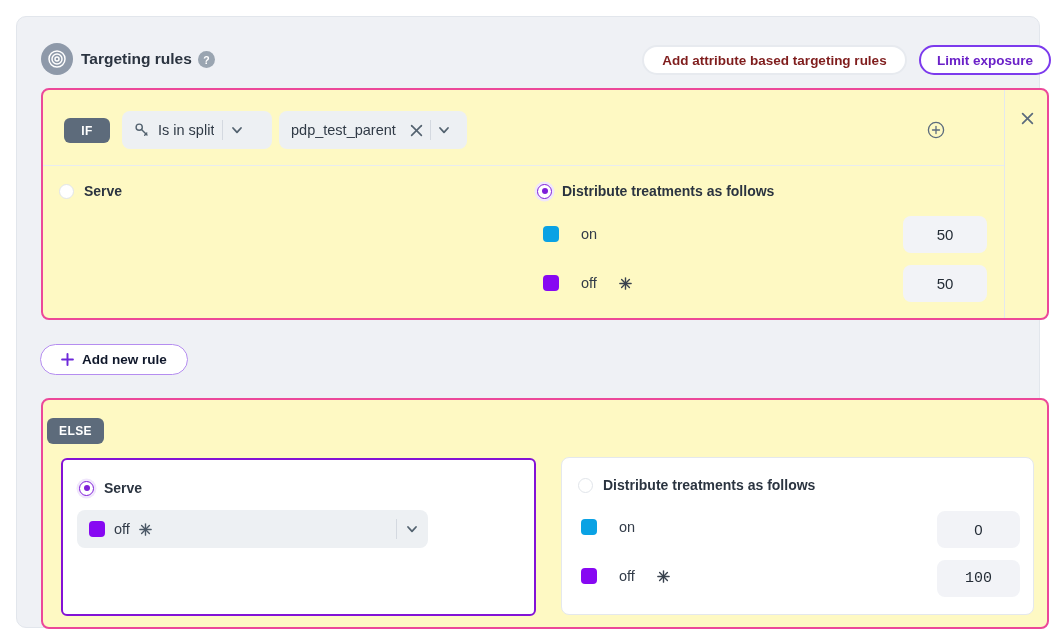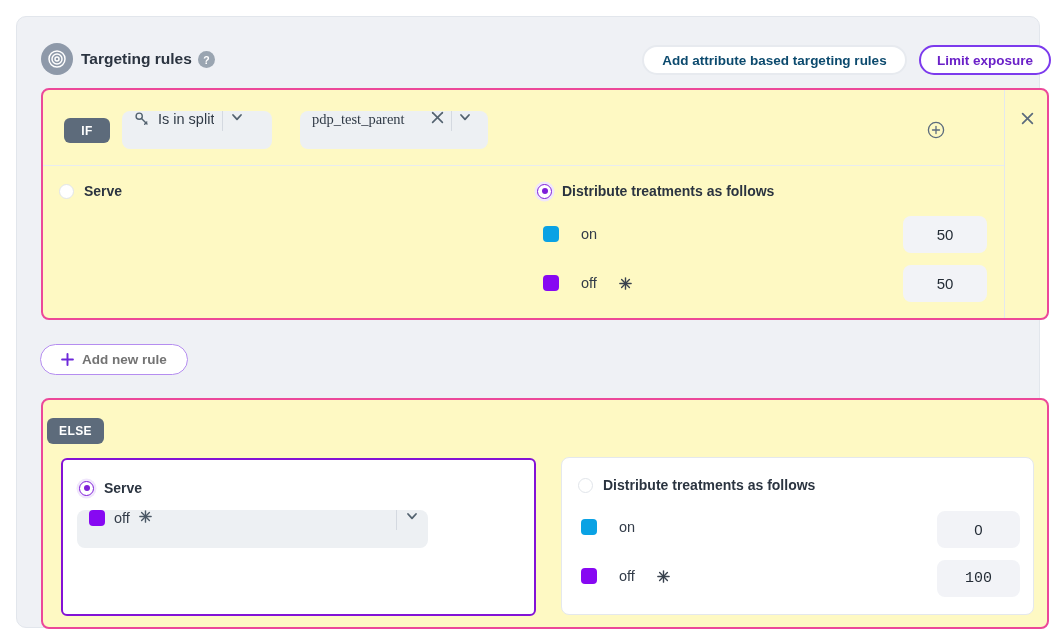--- a/index.html
+++ b/index.html
@@ -13,47 +13,47 @@
   
   .hdr-icon { position:absolute; left:24px; top:26px; width:32px; height:32px; border-radius:50%;
               background:#8e99a9; display:flex; align-items:center; justify-content:center; }
   .hdr-title { position:absolute; left:64px; top:33px; font-size:15.5px; font-weight:700; color:#2b3440; }
   .help-icon { position:absolute; left:181px; top:34px; width:17px; height:17px; border-radius:50%;
                background:#9aa5b1; color:#fff; font-size:10.5px; font-weight:700;
                display:flex; align-items:center; justify-content:center; }
   .pill { position:absolute; height:30px; border-radius:16px; background:#fff;
           display:flex; align-items:center; justify-content:center;
           font-size:13.5px; font-weight:700; cursor:pointer; }
-  .pill.disabled { left:625px; top:28px; width:265px; border:2px solid #e7eaef; color:#0c4a6e; cursor:default; }
+  .pill.disabled { left:625px; top:28px; width:265px; border:2px solid #e7eaef; color:#7f1d1d; cursor:default; }
   .pill.limit { left:902px; top:28px; width:132px; border:2px solid #7c3aed; color:#6b21c8; }
 
   
   .card { position:absolute; background:#fef9c3; border:2px solid #ec4899; border-radius:8px; }
   .card.rule1 { left:24px; top:71px; width:1008px; height:232px; }
   .card.elsewrap { left:24px; top:381px; width:1008px; height:231px; }
 
   .vdivider { position:absolute; left:961px; top:0; bottom:0; width:1px; background:#e4e8ed; }
   .hdr-border { position:absolute; left:0; top:75px; width:961px; height:1px; background:#e9ecf0; }
   .close-x { position:absolute; left:975px; top:19px; width:18px; height:18px; color:#5b6b7d;
              display:flex; align-items:center; justify-content:center; cursor:pointer; }
 
   .badge { position:absolute; background:#5d6b7b; color:#fff; border-radius:6px;
            font-size:12px; font-weight:700; letter-spacing:.4px;
            display:flex; align-items:center; justify-content:center; }
   .badge.if { left:21px; top:28px; width:46px; height:25px; }
   .badge.else { left:4px; top:18px; width:57px; height:26px; }
 
   .dd { position:absolute; height:38px; background:#edf0f3; border-radius:8px;
-        display:flex; align-items:flex-start; font-size:14.5px; color:#303a46; cursor:pointer; }
+        display:flex; align-items:center; font-size:14.5px; color:#303a46; cursor:pointer; }
   .dd .ddlabel { white-space:nowrap; overflow:hidden; }
   .dd-sep { width:1px; height:20px; background:#d4d9e0; flex:0 0 auto; }
   .icon { display:inline-flex; color:#53626f; flex:0 0 auto; }
 
   .dd.matcher { left:79px; top:21px; width:150px; padding:0 10px 0 12px; gap:8px; }
-  .dd.splitsel { left:257px; top:21px; width:188px; padding:0 2px 0 12px; gap:7px;font-family:Liberation Serif, serif; }
+  .dd.splitsel { left:236px; top:21px; width:188px; padding:0 2px 0 12px; gap:7px; }
   .dd.splitsel .ddlabel { width:112px; }
   .dd.multisel { left:443px; top:21px; width:430px; padding:0 10px 0 8px; gap:8px; }
   .dd .spacer { flex:1; }
 
   .tag { background:#fff; border:1px solid #d3d9e0; border-radius:4px; height:25px;
          display:flex; align-items:center; gap:7px; padding:0 8px; font-size:13px; color:#323c48; }
   .plus-circle { position:absolute; left:884px; top:31px; color:#5b6b7d; cursor:pointer; display:flex; }
 
   
   .radio-row { position:absolute; display:flex; align-items:center; gap:10px; }
@@ -67,21 +67,21 @@
   
   .trt-row { position:absolute; display:flex; align-items:center; gap:22px; }
   .sq { width:16px; height:16px; border-radius:4px; flex:0 0 auto; }
   .trt-name { font-size:14.5px; color:#333c49; }
   .num-input { position:absolute; width:84px; height:37px; background:#f2f3f7; border:none;
                border-radius:8px; text-align:center; font-size:15px; color:#242c36;
                font-family:"Liberation Sans", sans-serif; }
 
   
   .add-rule { position:absolute; left:23px; top:327px; width:148px; height:31px; border-radius:16px;
-              background:#fff; border:1.5px solid #b58df0; color:#737373; font-size:13.5px;
+              background:#fff; border:1.5px solid #b58df0; color:#0f172a; font-size:13.5px;
               font-weight:700; display:flex; align-items:center; justify-content:center; gap:8px; cursor:pointer; }
 
   
   .serve-card { position:absolute; left:18px; top:58px; width:475px; height:158px;
                 border:2px solid #8312d6; border-radius:6px; background:#fff; }
   .dist-card { position:absolute; left:518px; top:57px; width:473px; height:158px;
                border:1px solid #e4e8ed; border-radius:8px; background:#fff; }
   .dd.servesel { left:14px; top:50px; width:351px; padding:0 10px 0 12px; gap:9px; }
 </style>
 </head>

